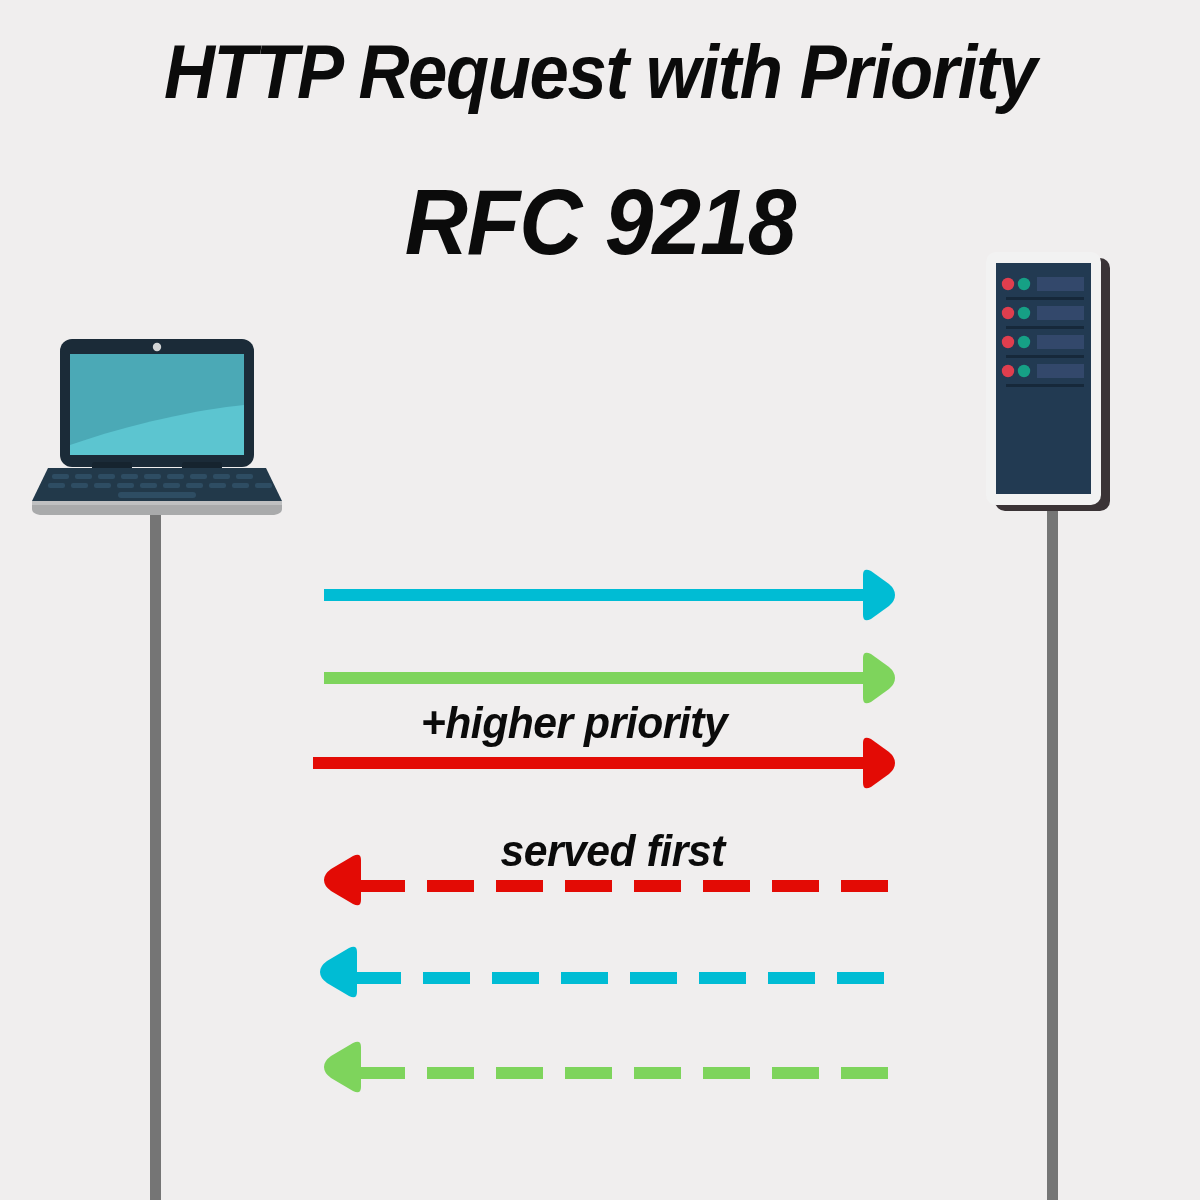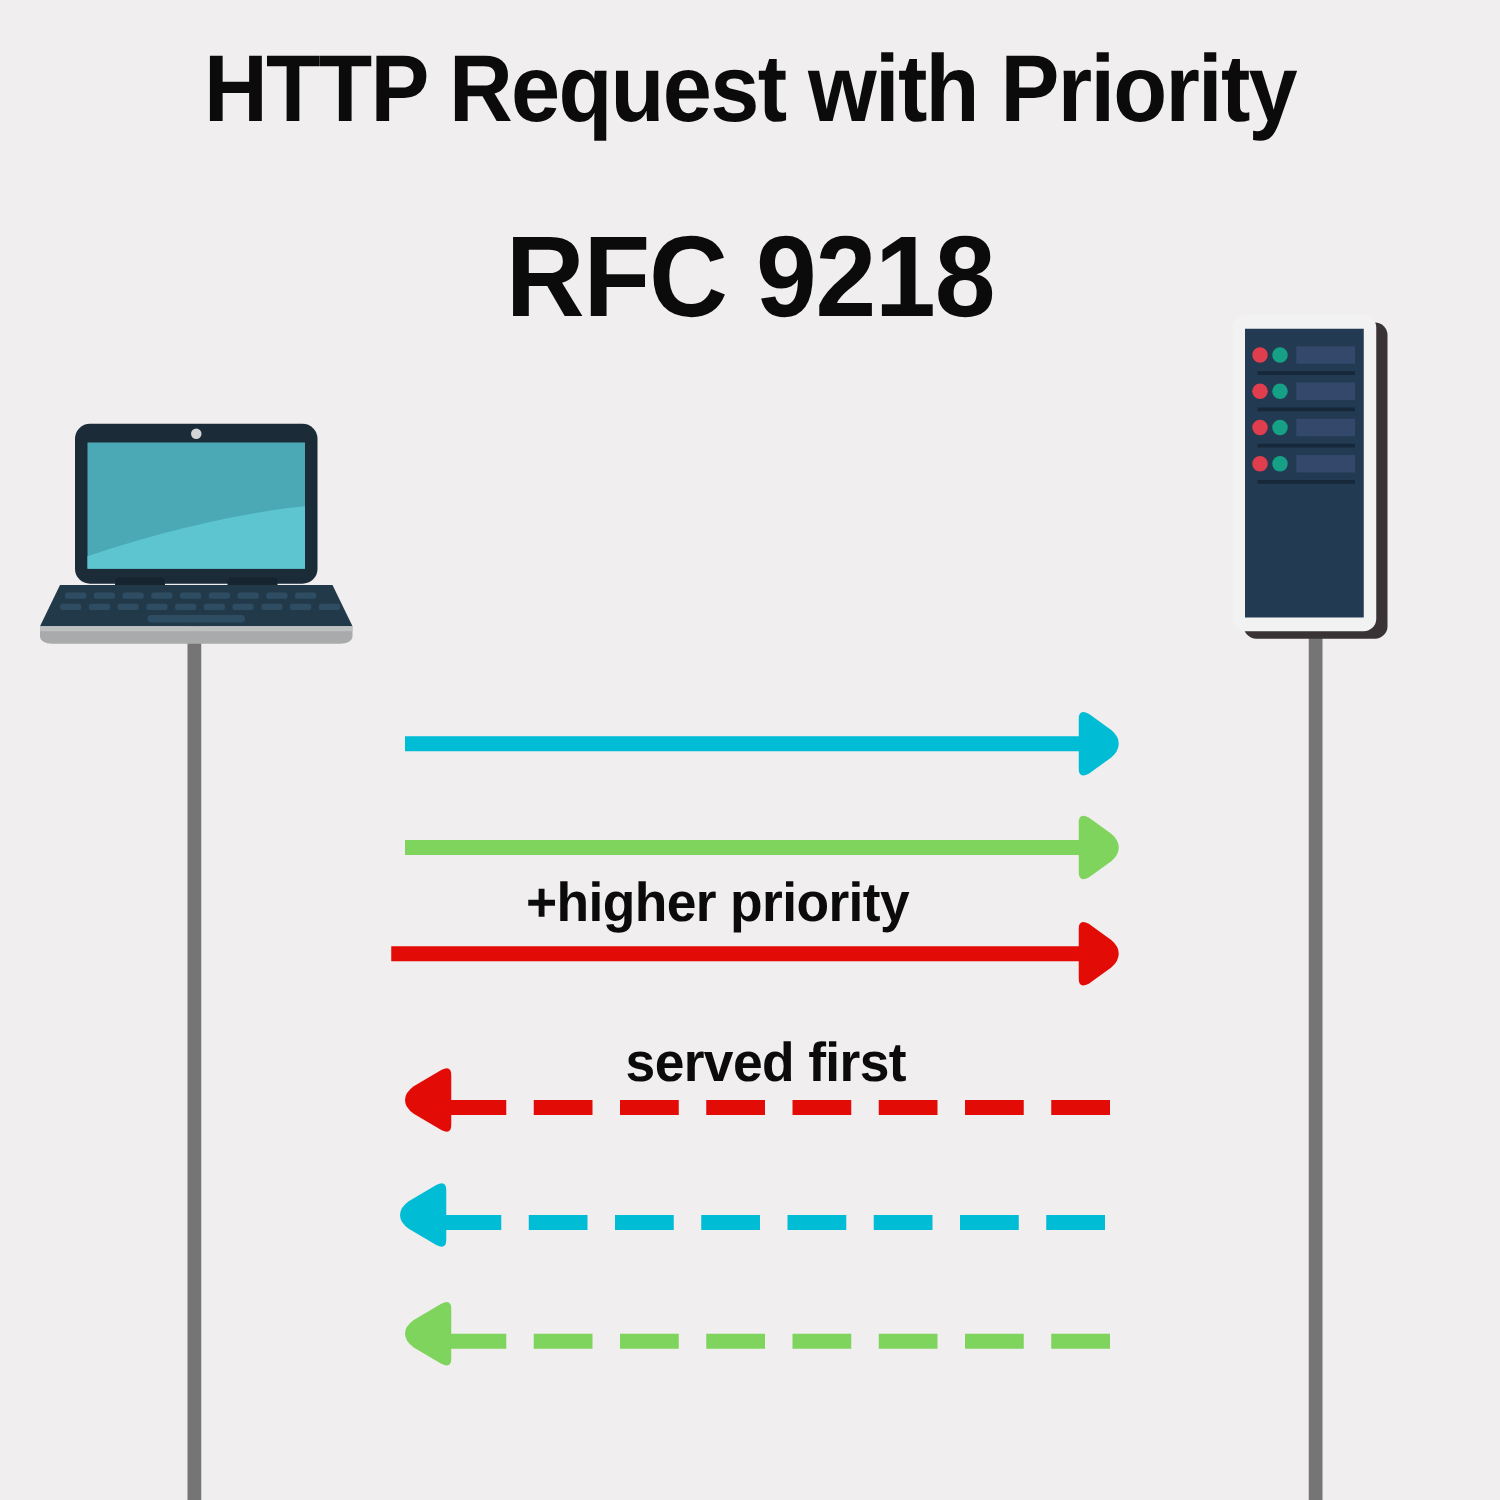--- a/index.html
+++ b/index.html
@@ -11,20 +11,21 @@
     width: 1200px;
     height: 1200px;
     overflow: hidden;
     font-family: "Liberation Sans", sans-serif;
   }
   #stage {
     position: relative;
     width: 1200px;
     height: 900px;
     background: #f0eeee;
+    font-style: italic;
   }
   .title {
     position: absolute;
     left: 0;
     top: 26px;
     width: 1200px;
     text-align: center;
     font-family: "Liberation Sans", sans-serif;
     font-weight: bold;
     font-size: 76px;

